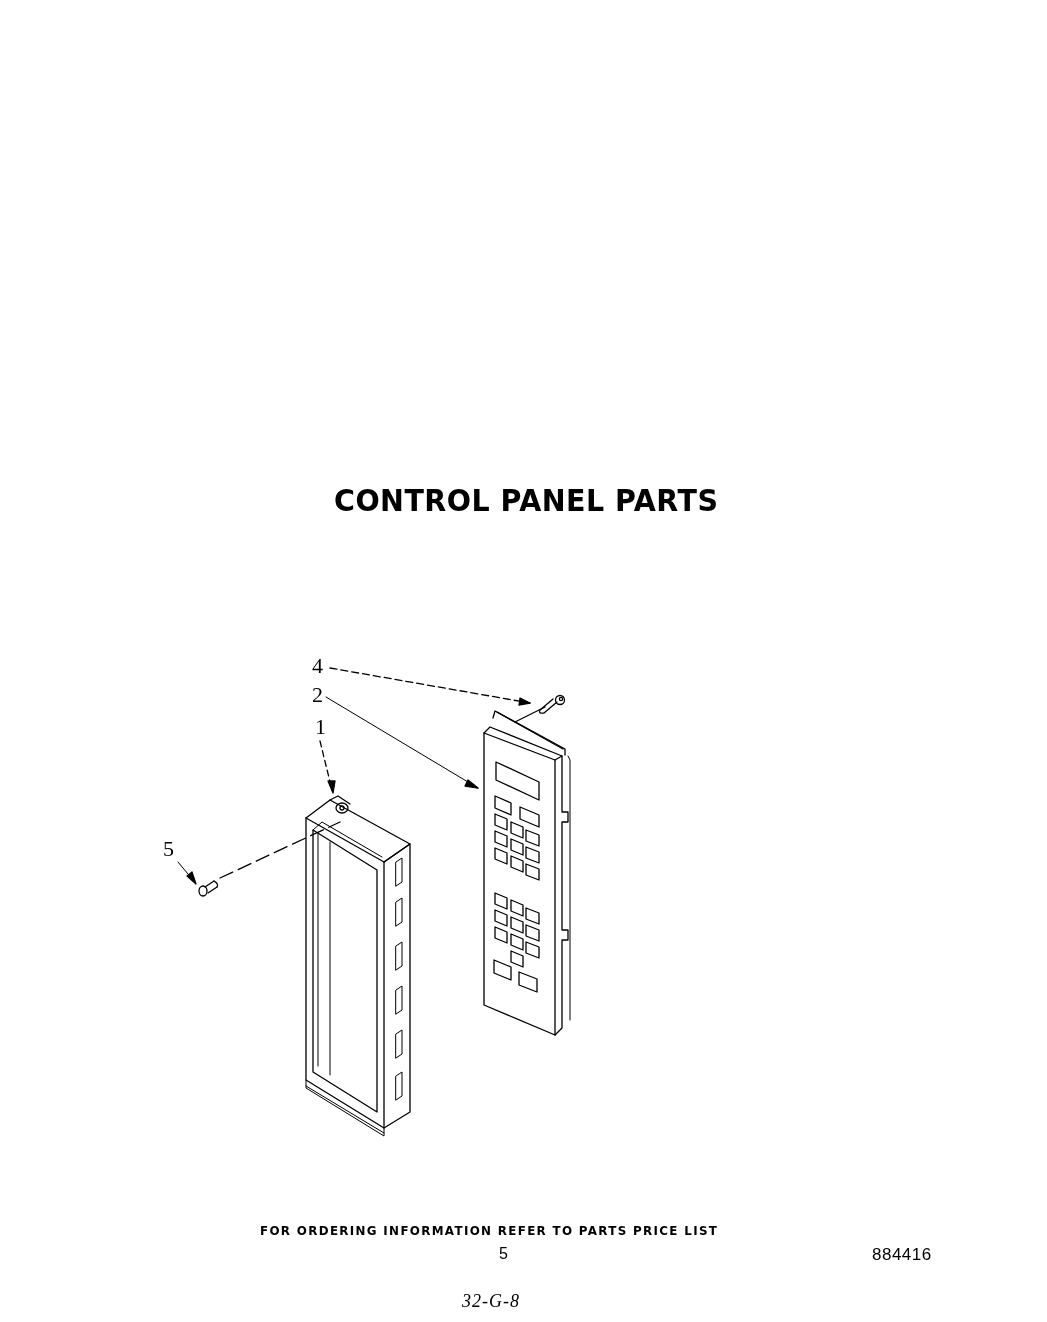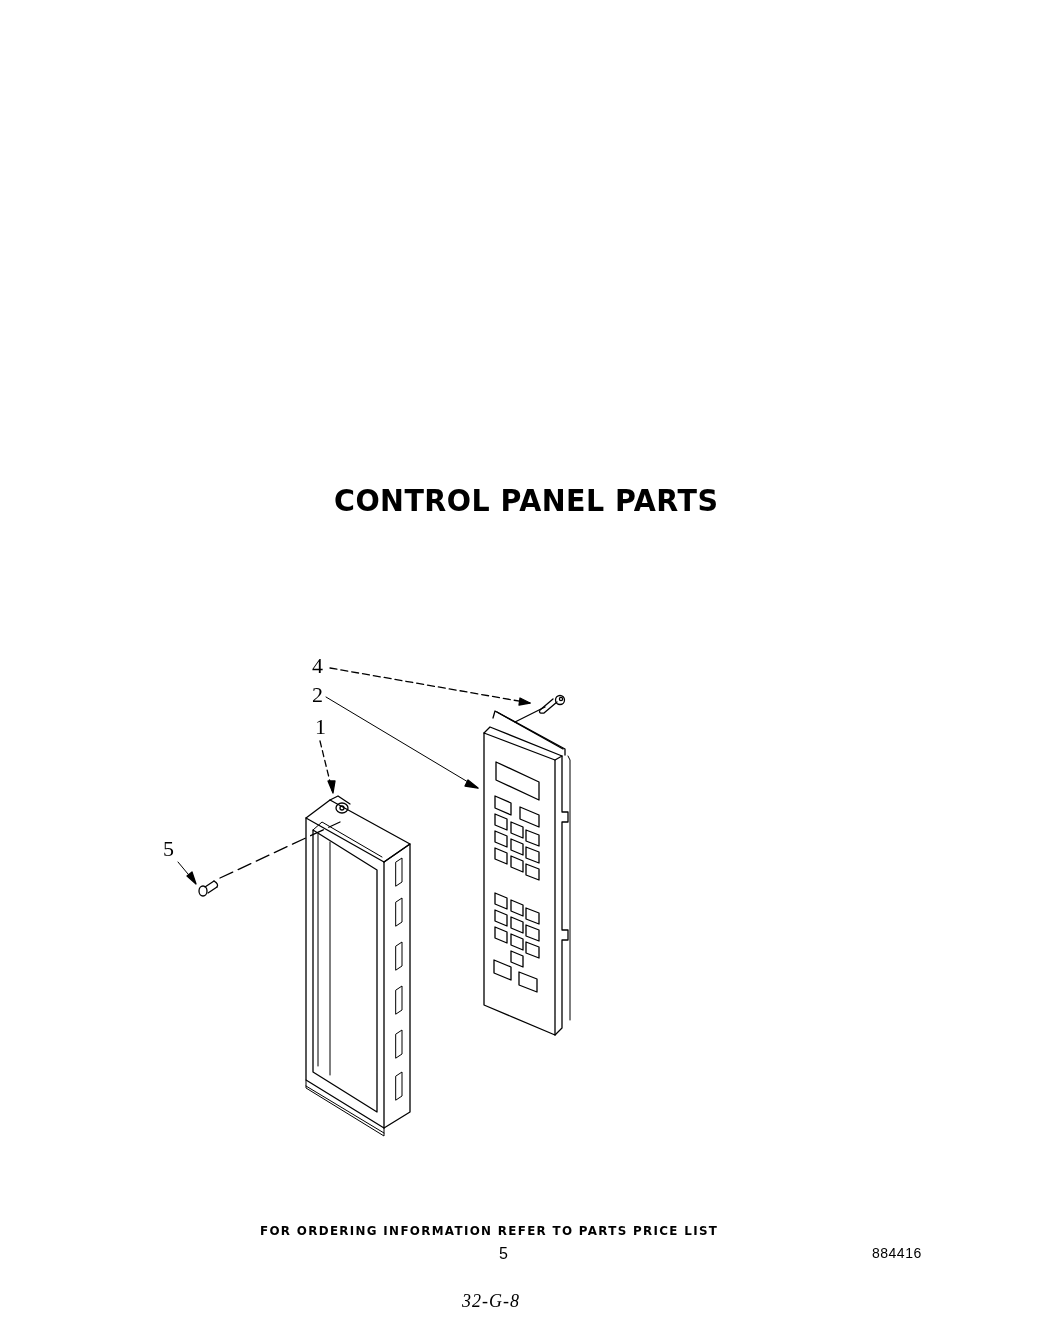--- a/index.html
+++ b/index.html
@@ -7,21 +7,21 @@
            font-family: "Liberation Sans", sans-serif; color: #000; }
     .title { position: absolute; left: 334px; top: 482px; font-size: 31px; font-weight: bold;
              letter-spacing: 0.5px; font-family: "DejaVu Sans", sans-serif; transform: scaleX(0.92);
              transform-origin: left top; white-space: nowrap; }
     .diagram { position: absolute; left: 0; top: 0; width: 1047px; height: 1322px; }
     .callout { position: absolute; font-family: "Liberation Serif", serif; font-size: 22px; line-height: 1; }
     .footer-note { position: absolute; left: 260px; top: 1223px; font-size: 12.5px; font-weight: bold;
                    letter-spacing: 1.4px; white-space: nowrap; font-family: "DejaVu Sans", sans-serif;
                    transform: scaleX(0.95); transform-origin: left top; }
     .page-num { position: absolute; left: 499px; top: 1245px; font-size: 16px; font-family: "Liberation Sans", sans-serif; }
-    .doc-num { position: absolute; left: 872px; top: 1245px; font-size: 14px; font-family: "Liberation Sans", sans-serif; letter-spacing: 0.5px; }
+    .doc-num { position: absolute; left: 872px; top: 1245px; font-size: 17px; font-family: "Liberation Sans", sans-serif; letter-spacing: 0.5px; }
     .hand-code { position: absolute; left: 462px; top: 1291px; font-size: 18px; font-style: italic;
                  font-family: "Liberation Serif", serif; letter-spacing: 1px; text-align: right; }
   </style>
 </head>
 <body>
 
 <div class="title">CONTROL PANEL PARTS</div>
 
 <svg class="diagram" viewBox="0 0 1047 1322" xmlns="http://www.w3.org/2000/svg">
   <g fill="none" stroke="#000" stroke-width="1.3" stroke-linejoin="round" stroke-linecap="round">

